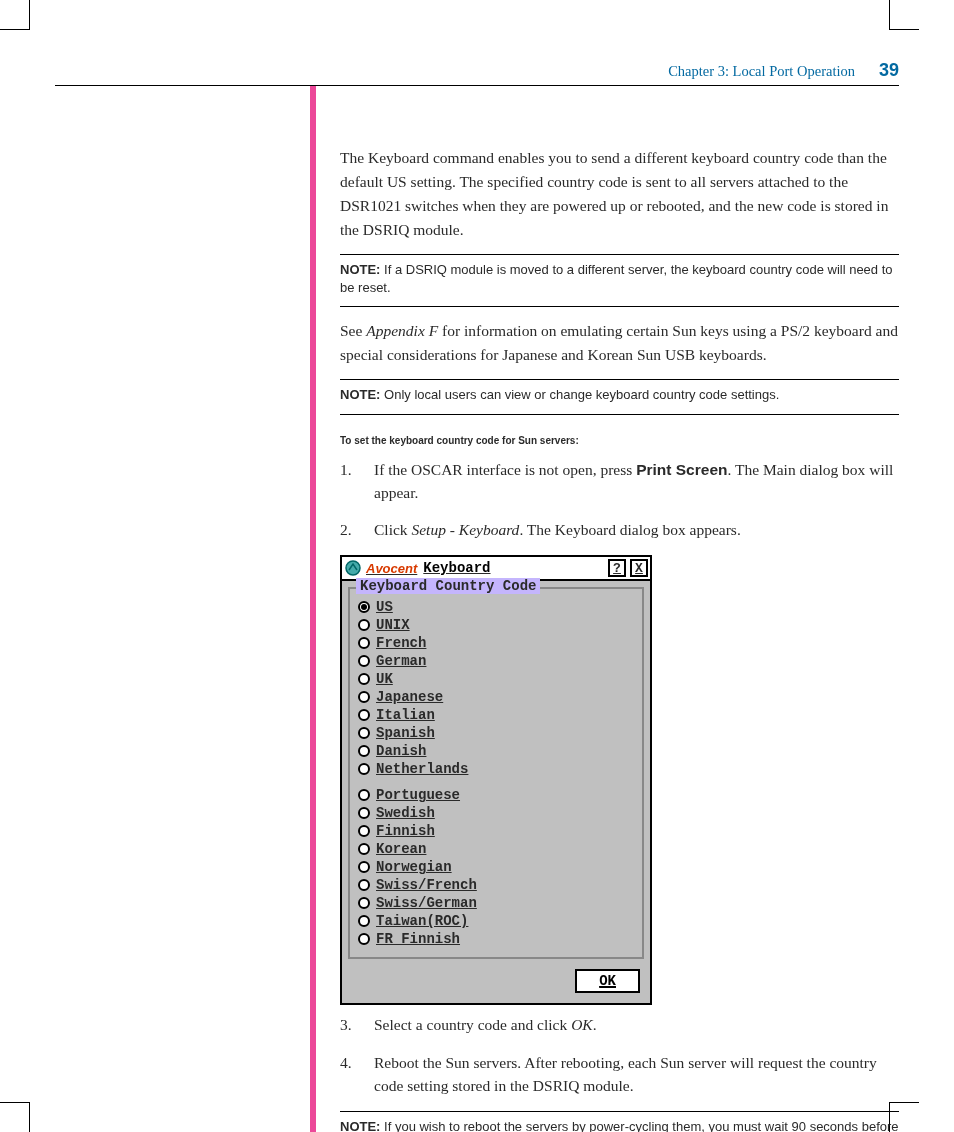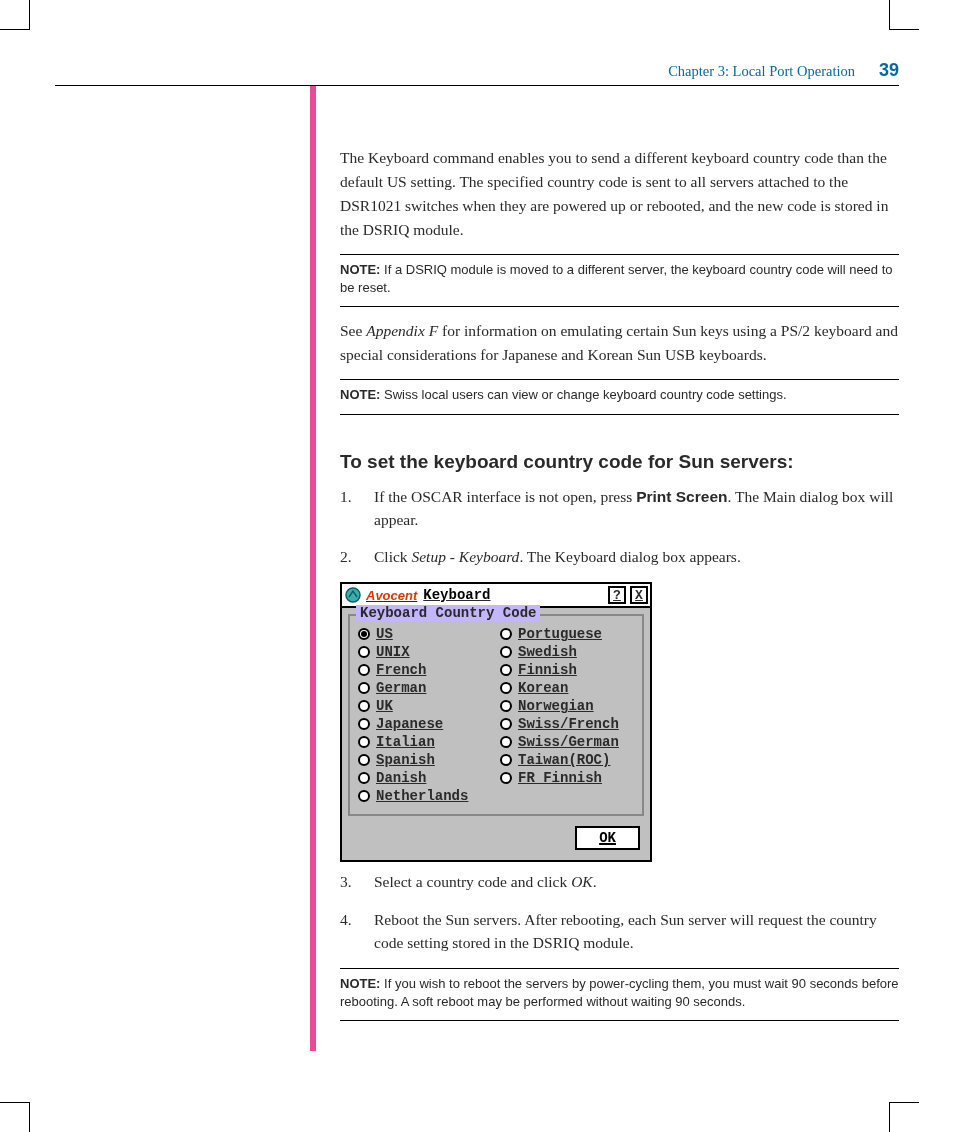--- a/index.html
+++ b/index.html
@@ -67,22 +67,22 @@
     padding: 6px 0 10px 0;
     margin: 12px 0 12px 0;
     font-family: Arial, Helvetica, sans-serif;
     font-size: 13px;
     line-height: 1.35;
   }
   .notebox .label { font-weight: bold; }
   .heading-proc {
     font-family: Arial, Helvetica, sans-serif;
     font-weight: bold;
-    font-size: 19px;
-    margin: 36px 0 12px 0;
+    font-size: 10px;
+    margin: 20px 0 12px 0;
   }
   ol.steps {
     list-style: none;
     counter-reset: step;
     margin-bottom: 8px;
   }
   ol.steps > li {
     counter-increment: step;
     font-size: 15.5px;
     line-height: 1.5;
@@ -156,20 +156,21 @@
     position: absolute;
     top: -11px;
     left: 6px;
     background: #c4b5fd;
     padding: 0 4px;
     font-size: 14px;
   }
   .cols {
     display: flex;
     gap: 6px;
+    flex-direction: column;
   }
   .col { flex: 1; }
   .opt {
     display: flex;
     align-items: center;
     gap: 6px;
     font-size: 14px;
     margin: 2px 0;
   }
   .radio {
@@ -226,21 +227,21 @@
 
     <div class="notebox">
       <span class="label">NOTE:</span><span> If a DSRIQ module is moved to a different server, the keyboard country code will need to be reset.</span>
     </div>
 
     <p class="para">
       <span>See </span><span class="italic">Appendix F</span><span> for information on emulating certain Sun keys using a PS/2 keyboard and special considerations for Japanese and Korean Sun USB keyboards.</span>
     </p>
 
     <div class="notebox">
-      <span class="label">NOTE:</span><span> Swiss local users can view or change keyboard country code settings.</span>
+      <span class="label">NOTE:</span><span> Only local users can view or change keyboard country code settings.</span>
     </div>
 
     <div class="heading-proc">To set the keyboard country code for Sun servers:</div>
 
     <ol class="steps">
       <li>
         <span>If the OSCAR interface is not open, press </span><span class="bold-sans">Print Screen</span><span>. The Main dialog box will appear.</span>
       </li>
       <li>
         <span>Click </span><span class="italic">Setup - Keyboard</span><span>. The Keyboard dialog box appears.</span>

